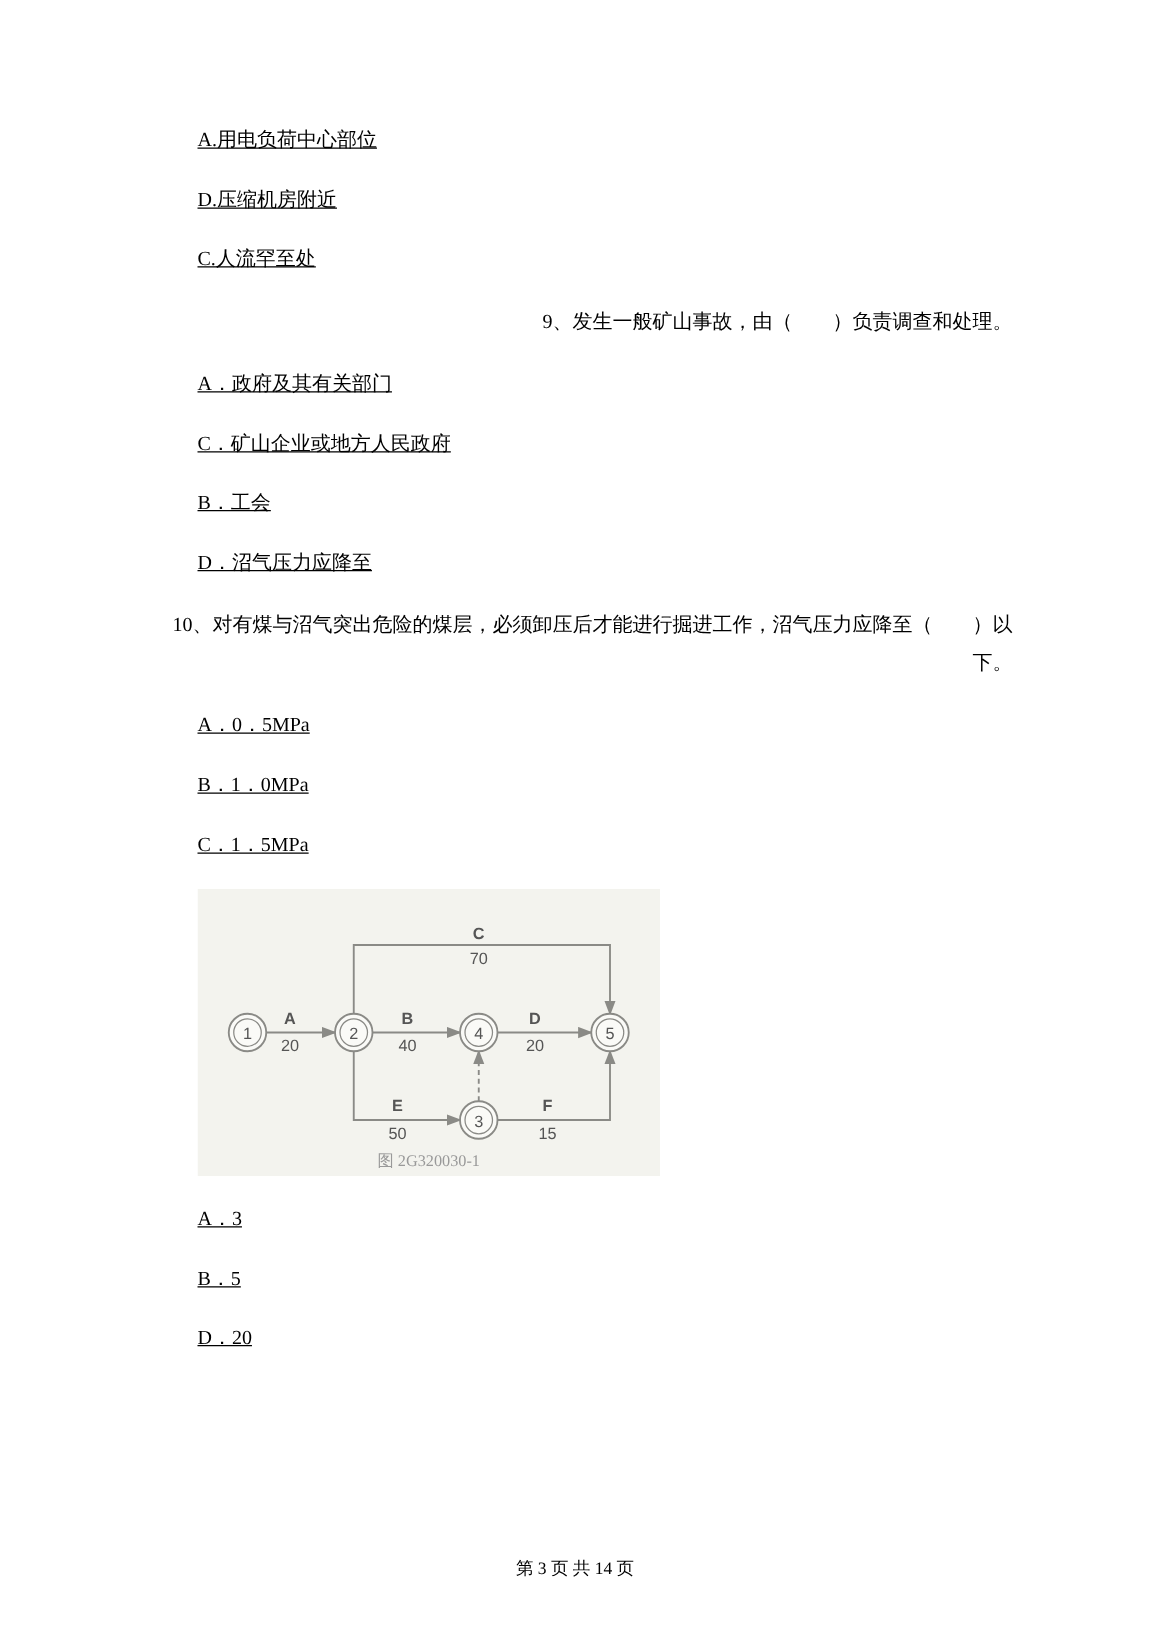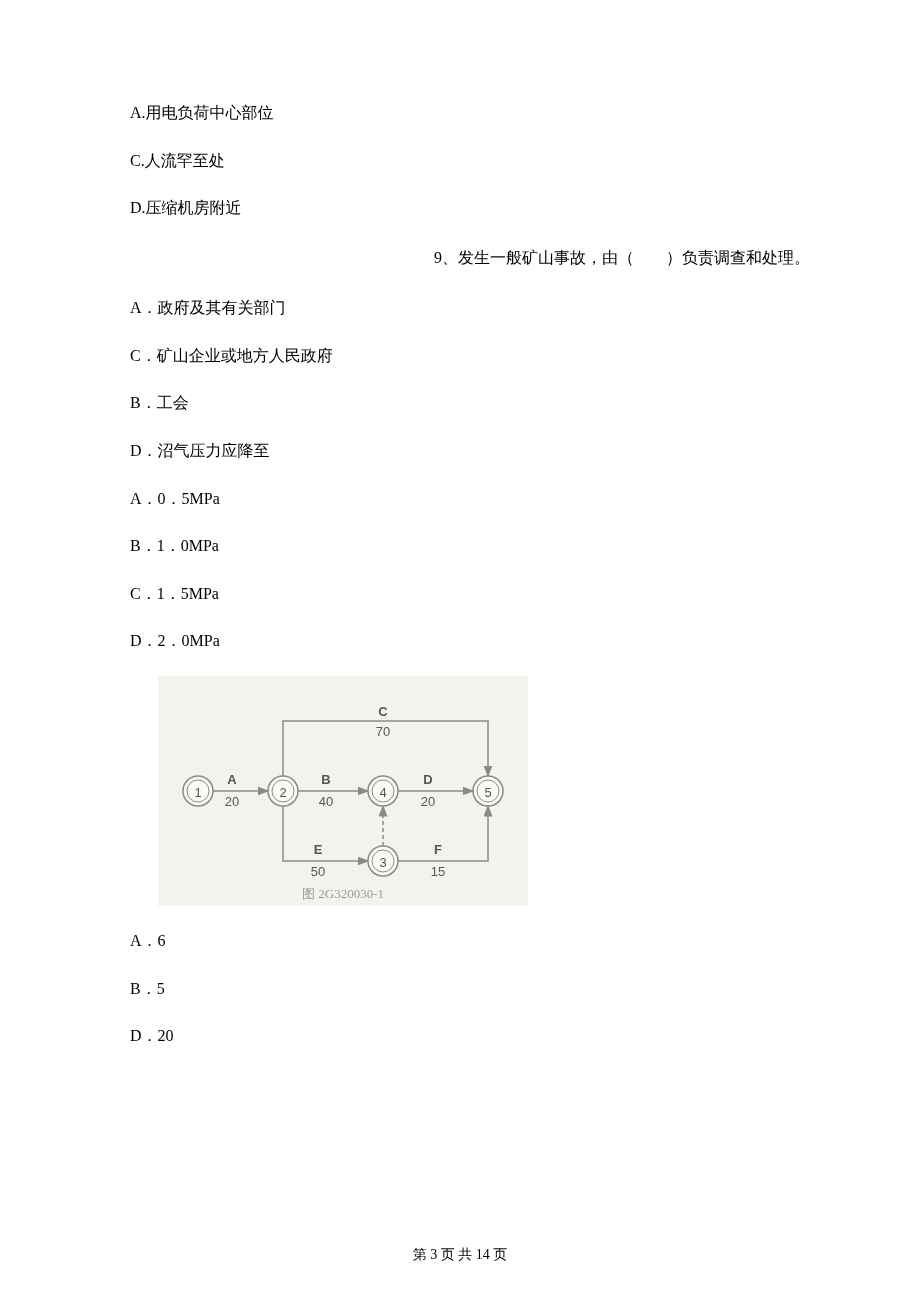--- a/index.html
+++ b/index.html
@@ -11,22 +11,23 @@
     background: #fff;
   }
   .page {
     width: 920px;
     min-height: 1302px;
     box-sizing: border-box;
     padding: 100px 110px 50px 110px;
     position: relative;
   }
   .option {
-    margin: 0 0 22px 20px;
+    margin: 0 0 22px 48px;
     line-height: 1.6;
+    text-decoration: underline;
   }
   .question {
     margin: 0 0 22px 0;
     line-height: 1.9;
     text-align: right;
   }
   .footer {
     position: absolute;
     bottom: 38px;
     width: 100%;
@@ -92,33 +93,33 @@
   .bg-rect {
     fill: #f3f3ee;
   }
 </style>
 </head>
 <body>
 
 <div class="page">
 
   <div class="option">A.用电负荷中心部位</div>
+  <div class="option">D.压缩机房附近</div>
   <div class="option">C.人流罕至处</div>
-  <div class="option">D.压缩机房附近</div>
 
   <div class="question">9、发生一般矿山事故，由（　　）负责调查和处理。</div>
   <div class="option">A．政府及其有关部门</div>
   <div class="option">C．矿山企业或地方人民政府</div>
   <div class="option">B．工会</div>
   <div class="option">D．沼气压力应降至</div>
 
+  <div class="question">10、对有煤与沼气突出危险的煤层，必须卸压后才能进行掘进工作，沼气压力应降至（　　）以下。</div>
   <div class="option">A．0．5MPa</div>
   <div class="option">B．1．0MPa</div>
   <div class="option">C．1．5MPa</div>
-  <div class="option">D．2．0MPa</div>
 
 
   <div class="diagram-wrap">
     <svg width="370" height="230" viewBox="0 0 370 230">
       <rect class="bg-rect" x="0" y="0" width="370" height="230"></rect>
       <defs>
         <marker id="ah" markerWidth="8" markerHeight="8" refX="7" refY="3" orient="auto">
           <path d="M0,0 L8,3 L0,6 Z" class="arrowhead"></path>
         </marker>
       </defs>
@@ -161,18 +162,18 @@
           <text x="225" y="60" class="lbl-num" text-anchor="middle">70</text>
           <text x="160" y="178" class="lbl" text-anchor="middle">E</text>
           <text x="160" y="200" class="lbl-num" text-anchor="middle">50</text>
           <text x="280" y="178" class="lbl" text-anchor="middle">F</text>
           <text x="280" y="200" class="lbl-num" text-anchor="middle">15</text>
         </g>
       <text class="caption" x="185" y="222">图 2G320030-1</text>
     </svg>
   </div>
 
-  <div class="option">A．6</div>
+  <div class="option">A．3</div>
   <div class="option">B．5</div>
   <div class="option">D．20</div>
 
   <div class="footer">第 3 页 共 14 页</div>
 </div>
 
 </body></html>

